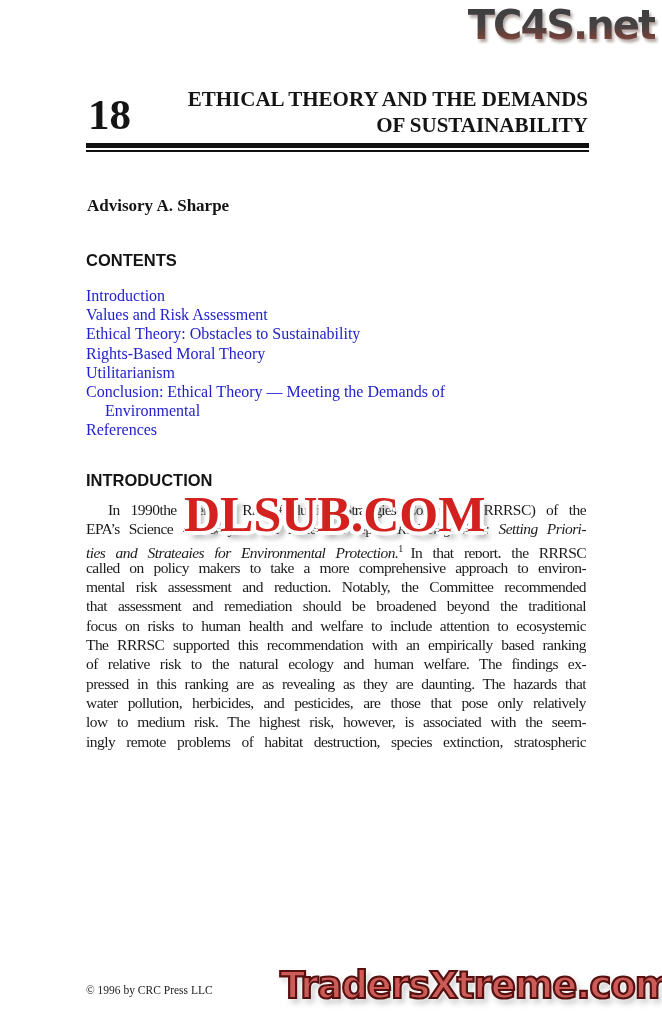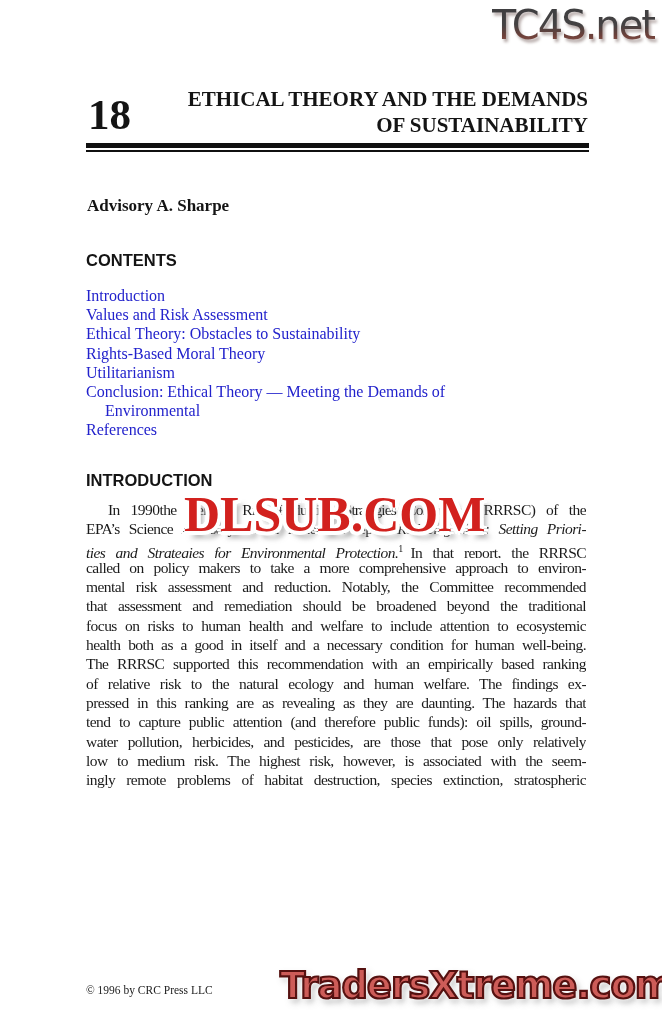--- a/index.html
+++ b/index.html
@@ -11,21 +11,21 @@
     font-family: "Liberation Serif", serif;
     overflow: hidden;
   }
 
   
   .wm-top {
     position: absolute;
     top: 3px;
     right: 7px;
     font-family: "DejaVu Sans", sans-serif;
-    font-weight: normal;
+    font-weight: bold;
     font-size: 40px;
     line-height: 1.1;
     letter-spacing: -2px;
     background: linear-gradient(180deg, #3d3d3f 0%, #444243 50%, #6e4039 75%, #9a625a 100%);
     -webkit-background-clip: text;
     background-clip: text;
     color: transparent;
     filter: drop-shadow(2px 3px 1.5px rgba(165,150,148,0.85));
   }
 
@@ -175,25 +175,23 @@
   <div class="intro-heading">INTRODUCTION</div>
 
   <div class="para">
       <div class="para-line p-indent"><span>In 1990the </span><span class="sq">Relative Risk Reduction Strategies Commit</span><span>tee (RRRSC) of the</span></div>
       <div class="para-line"><span>EPA’s Science Advisory Board issued its report </span><span class="it">Reducing Risk: Setting Priori-</span></div>
       <div class="para-line"><span class="it">ties and Strategies for Environmental Protection.</span><span class="sup">1</span><span> In that report, the RRRSC</span></div>
       <div class="para-line"><span>called on policy makers to take a more comprehensive approach to environ-</span></div>
       <div class="para-line"><span>mental risk assessment and reduction. Notably, the Committee recommended</span></div>
       <div class="para-line"><span>that assessment and remediation should be broadened beyond the traditional</span></div>
       <div class="para-line"><span>focus on risks to human health and welfare to include attention to ecosystemic</span></div>
-      <div class="para-line"><span>health both as a good in itself and a necessary condition for human well-being.</span></div>
       <div class="para-line"><span>The RRRSC supported this recommendation with an empirically based ranking</span></div>
       <div class="para-line"><span>of relative risk to the natural ecology and human welfare. The findings ex-</span></div>
       <div class="para-line"><span>pressed in this ranking are as revealing as they are daunting. The hazards that</span></div>
-      <div class="para-line"><span>tend to capture public attention (and therefore public funds): oil spills, ground-</span></div>
       <div class="para-line"><span>water pollution, herbicides, and pesticides, are those that pose only relatively</span></div>
       <div class="para-line"><span>low to medium risk. The highest risk, however, is associated with the seem-</span></div>
       <div class="para-line"><span>ingly remote problems of habitat destruction, species extinction, stratospheric</span></div>
     </div>
 
   <div class="wm-mid">DLSUB.COM</div>
 
   <div class="footer-copyright">© 1996 by CRC Press LLC</div>
 
   <div class="wm-bottom">TradersXtreme.com</div>

